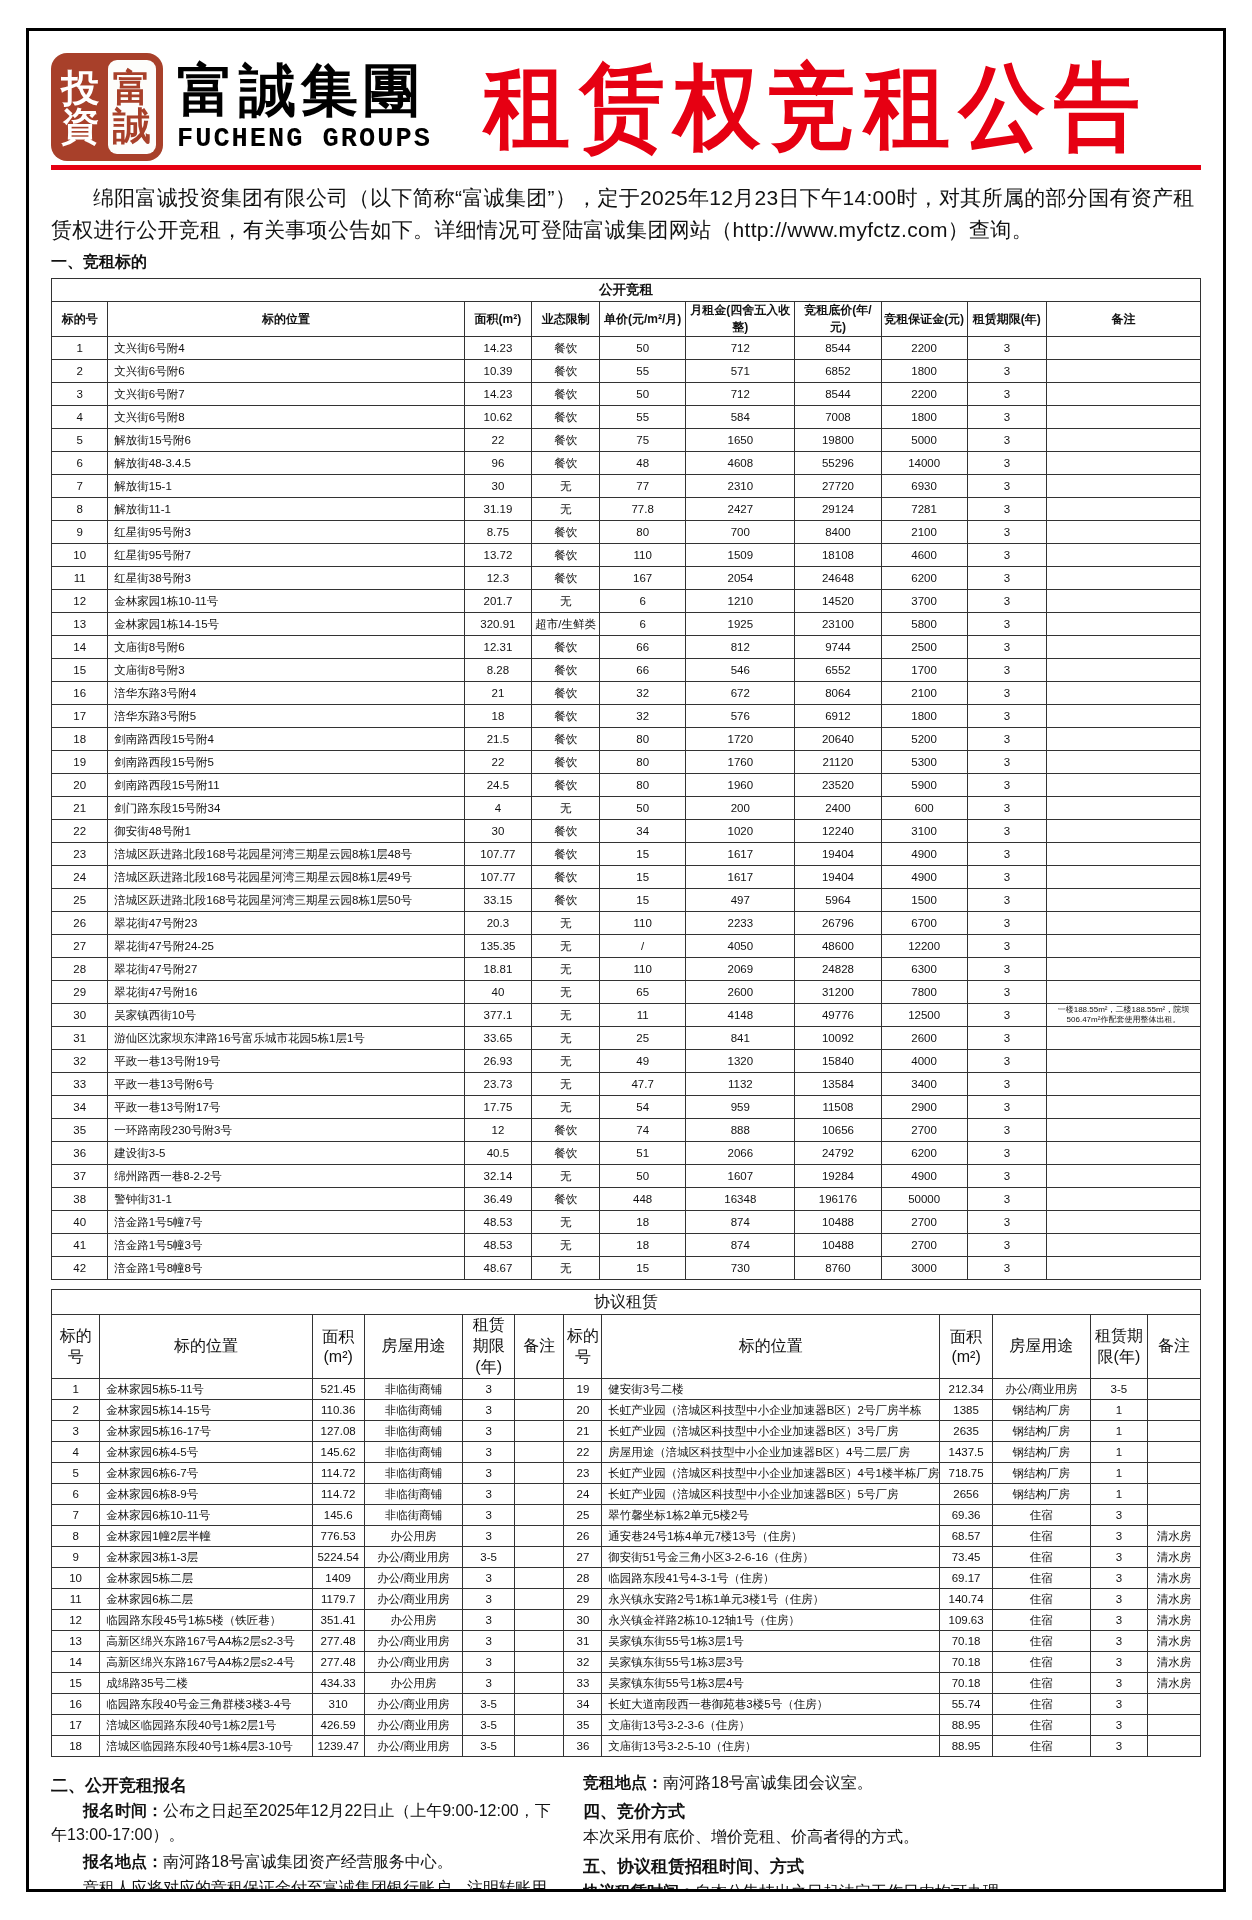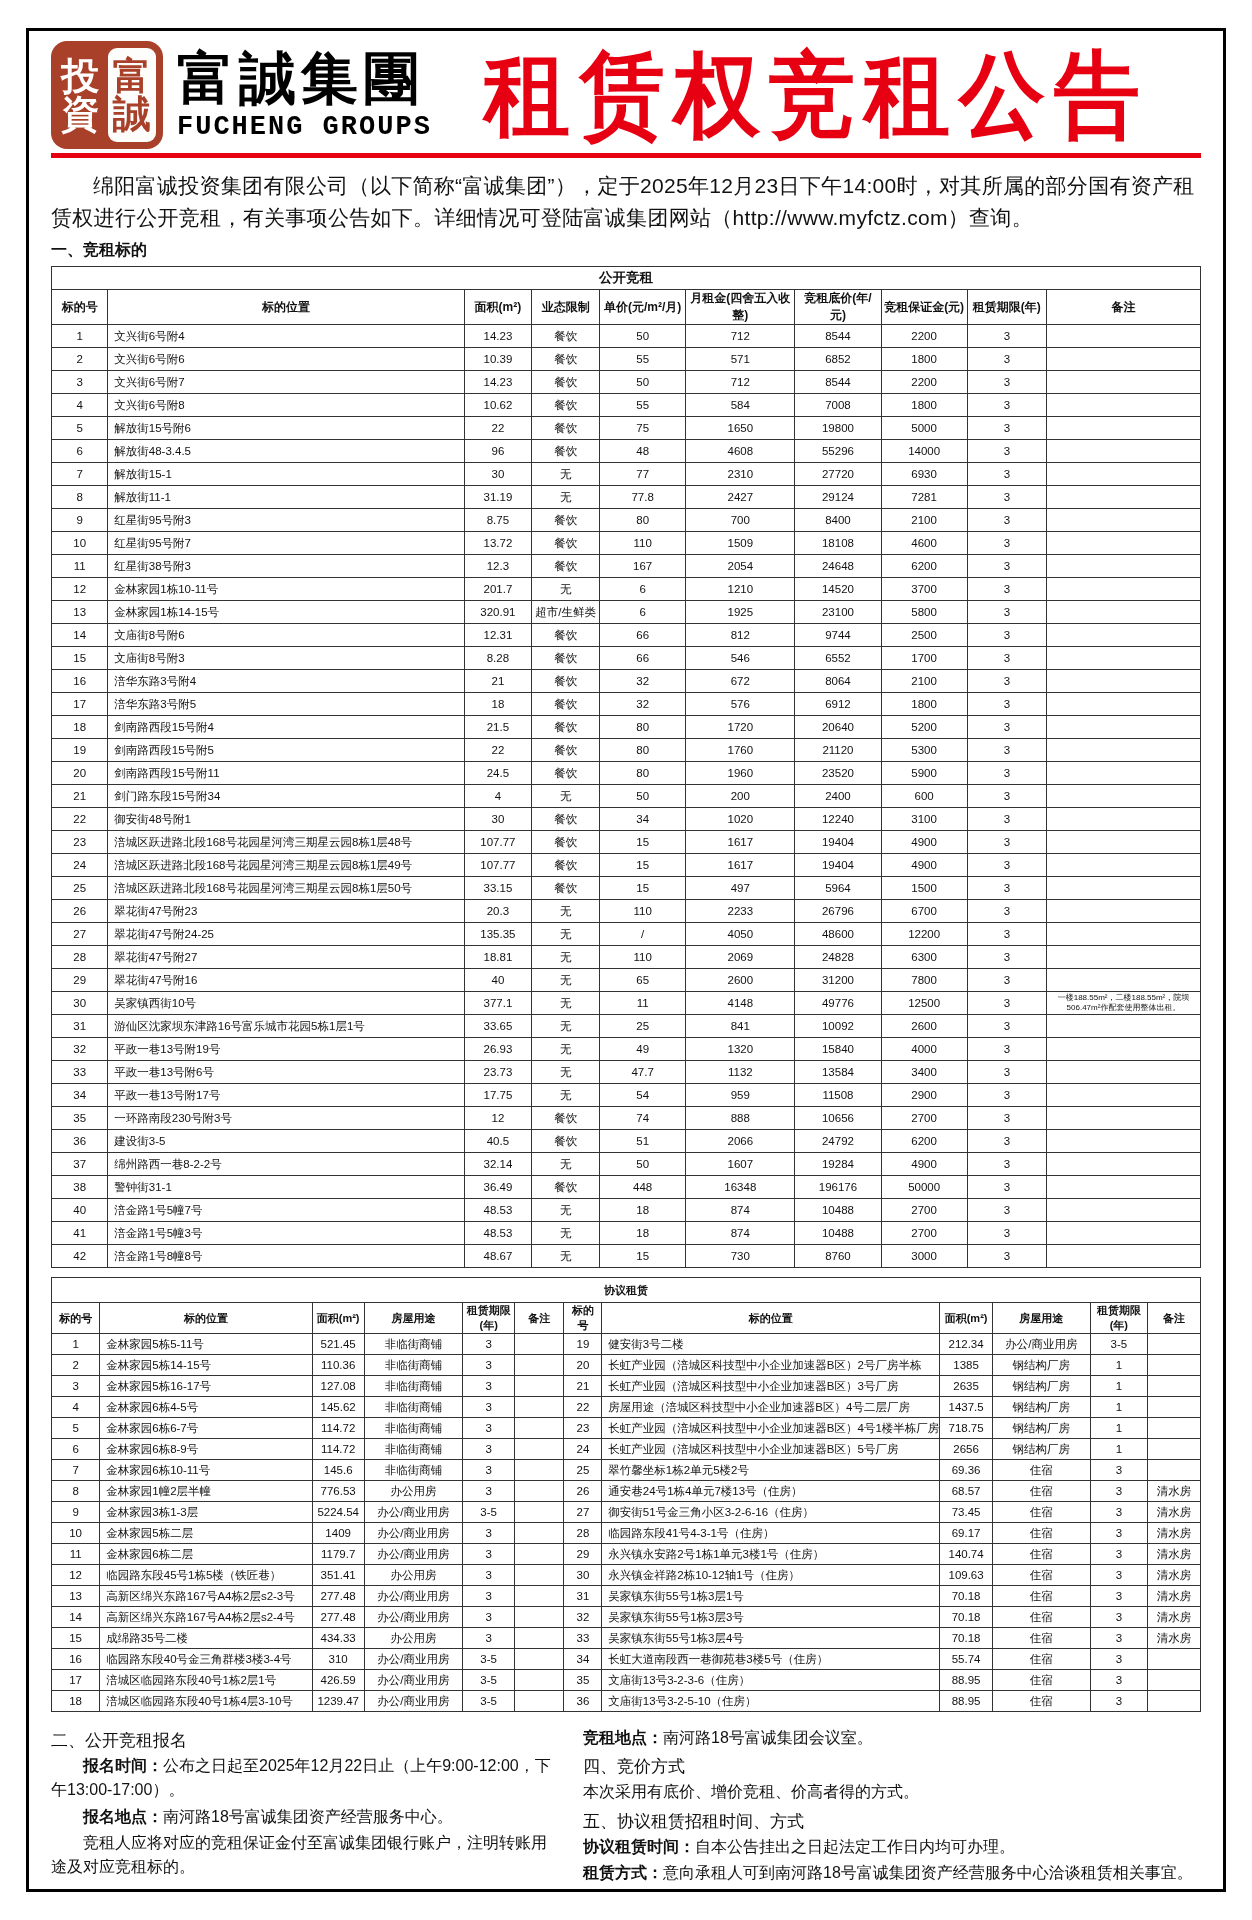--- a/index.html
+++ b/index.html
@@ -1,18 +1,18 @@
 <!DOCTYPE html>
 <html><head>
 <meta charset="utf-8">
 <style>
   html,body{margin:0;padding:0;background:#9a9a9a;}
   .page{position:relative;width:1252px;height:1920px;background:#fff;box-sizing:border-box;
         padding:28px 26px;font-family:"Liberation Sans","DejaVu Sans",sans-serif;color:#111;margin:0 auto;}
-  .frame{border:3px solid #000;height:100%;box-sizing:border-box;padding:12px 22px;overflow:hidden;}
+  .frame{border:3px solid #000;height:100%;box-sizing:border-box;padding:24px 22px;overflow:hidden;}
 
   
   .hdr{display:flex;align-items:center;height:104px;}
   .seal{width:112px;height:108px;background:#a8402a;border-radius:16px;display:flex;gap:5px;
         padding:7px;box-sizing:border-box;flex-shrink:0;}
   .seal-col{flex:1;display:flex;flex-direction:column;justify-content:space-around;text-align:center;
         font-family:"DejaVu Serif",serif;font-weight:bold;font-size:38px;line-height:1;color:#fff;}
   .seal-box{flex:1.08;background:#fdfdfb;border-radius:9px;display:flex;flex-direction:column;
         justify-content:space-around;text-align:center;font-family:"DejaVu Serif",serif;font-weight:bold;
         font-size:38px;line-height:1;color:#a8402a;}
@@ -30,27 +30,27 @@
   
   table{border-collapse:collapse;width:100%;table-layout:fixed;margin-top:5px;}
   th,td{border:1px solid #333;text-align:center;vertical-align:middle;padding:0 2px;overflow:hidden;}
   .t1 td{height:20px;font-size:11.5px;}
   .t1 th{font-size:12px;height:28px;font-weight:bold;}
   th.t-title{font-size:13.5px;height:22px;}
   td.loc{text-align:left;padding-left:6px;white-space:nowrap;}
   td.note{font-size:8px;line-height:1.25;padding:1px;}
   .t2{margin-top:9px;}
   .t2 td{height:20px;font-size:11.5px;}
-  .t2 th{font-size:11px;height:24px;font-weight:bold;margin-top:36px;}
+  .t2 th{font-size:16px;height:24px;font-weight:normal;margin-top:36px;}
 
   
   .bottom{display:flex;margin-top:12px;gap:26px;}
   .bcol-left{width:44%;}
   .bcol-right{flex:1;}
-  .sec-h{font-weight:normal;font-size:17px;margin:5px 0 2px;}
+  .sec-h{font-weight:bold;font-size:17px;margin:5px 0 2px;}
   .sec-p{margin:2px 0;font-size:16px;line-height:1.52;}
   .sec-p .b{font-weight:bold;}
   .ind{text-indent:2em;}
 </style>
 </head>
 <body>
 
 <div class="page">
   <div class="frame">
 

